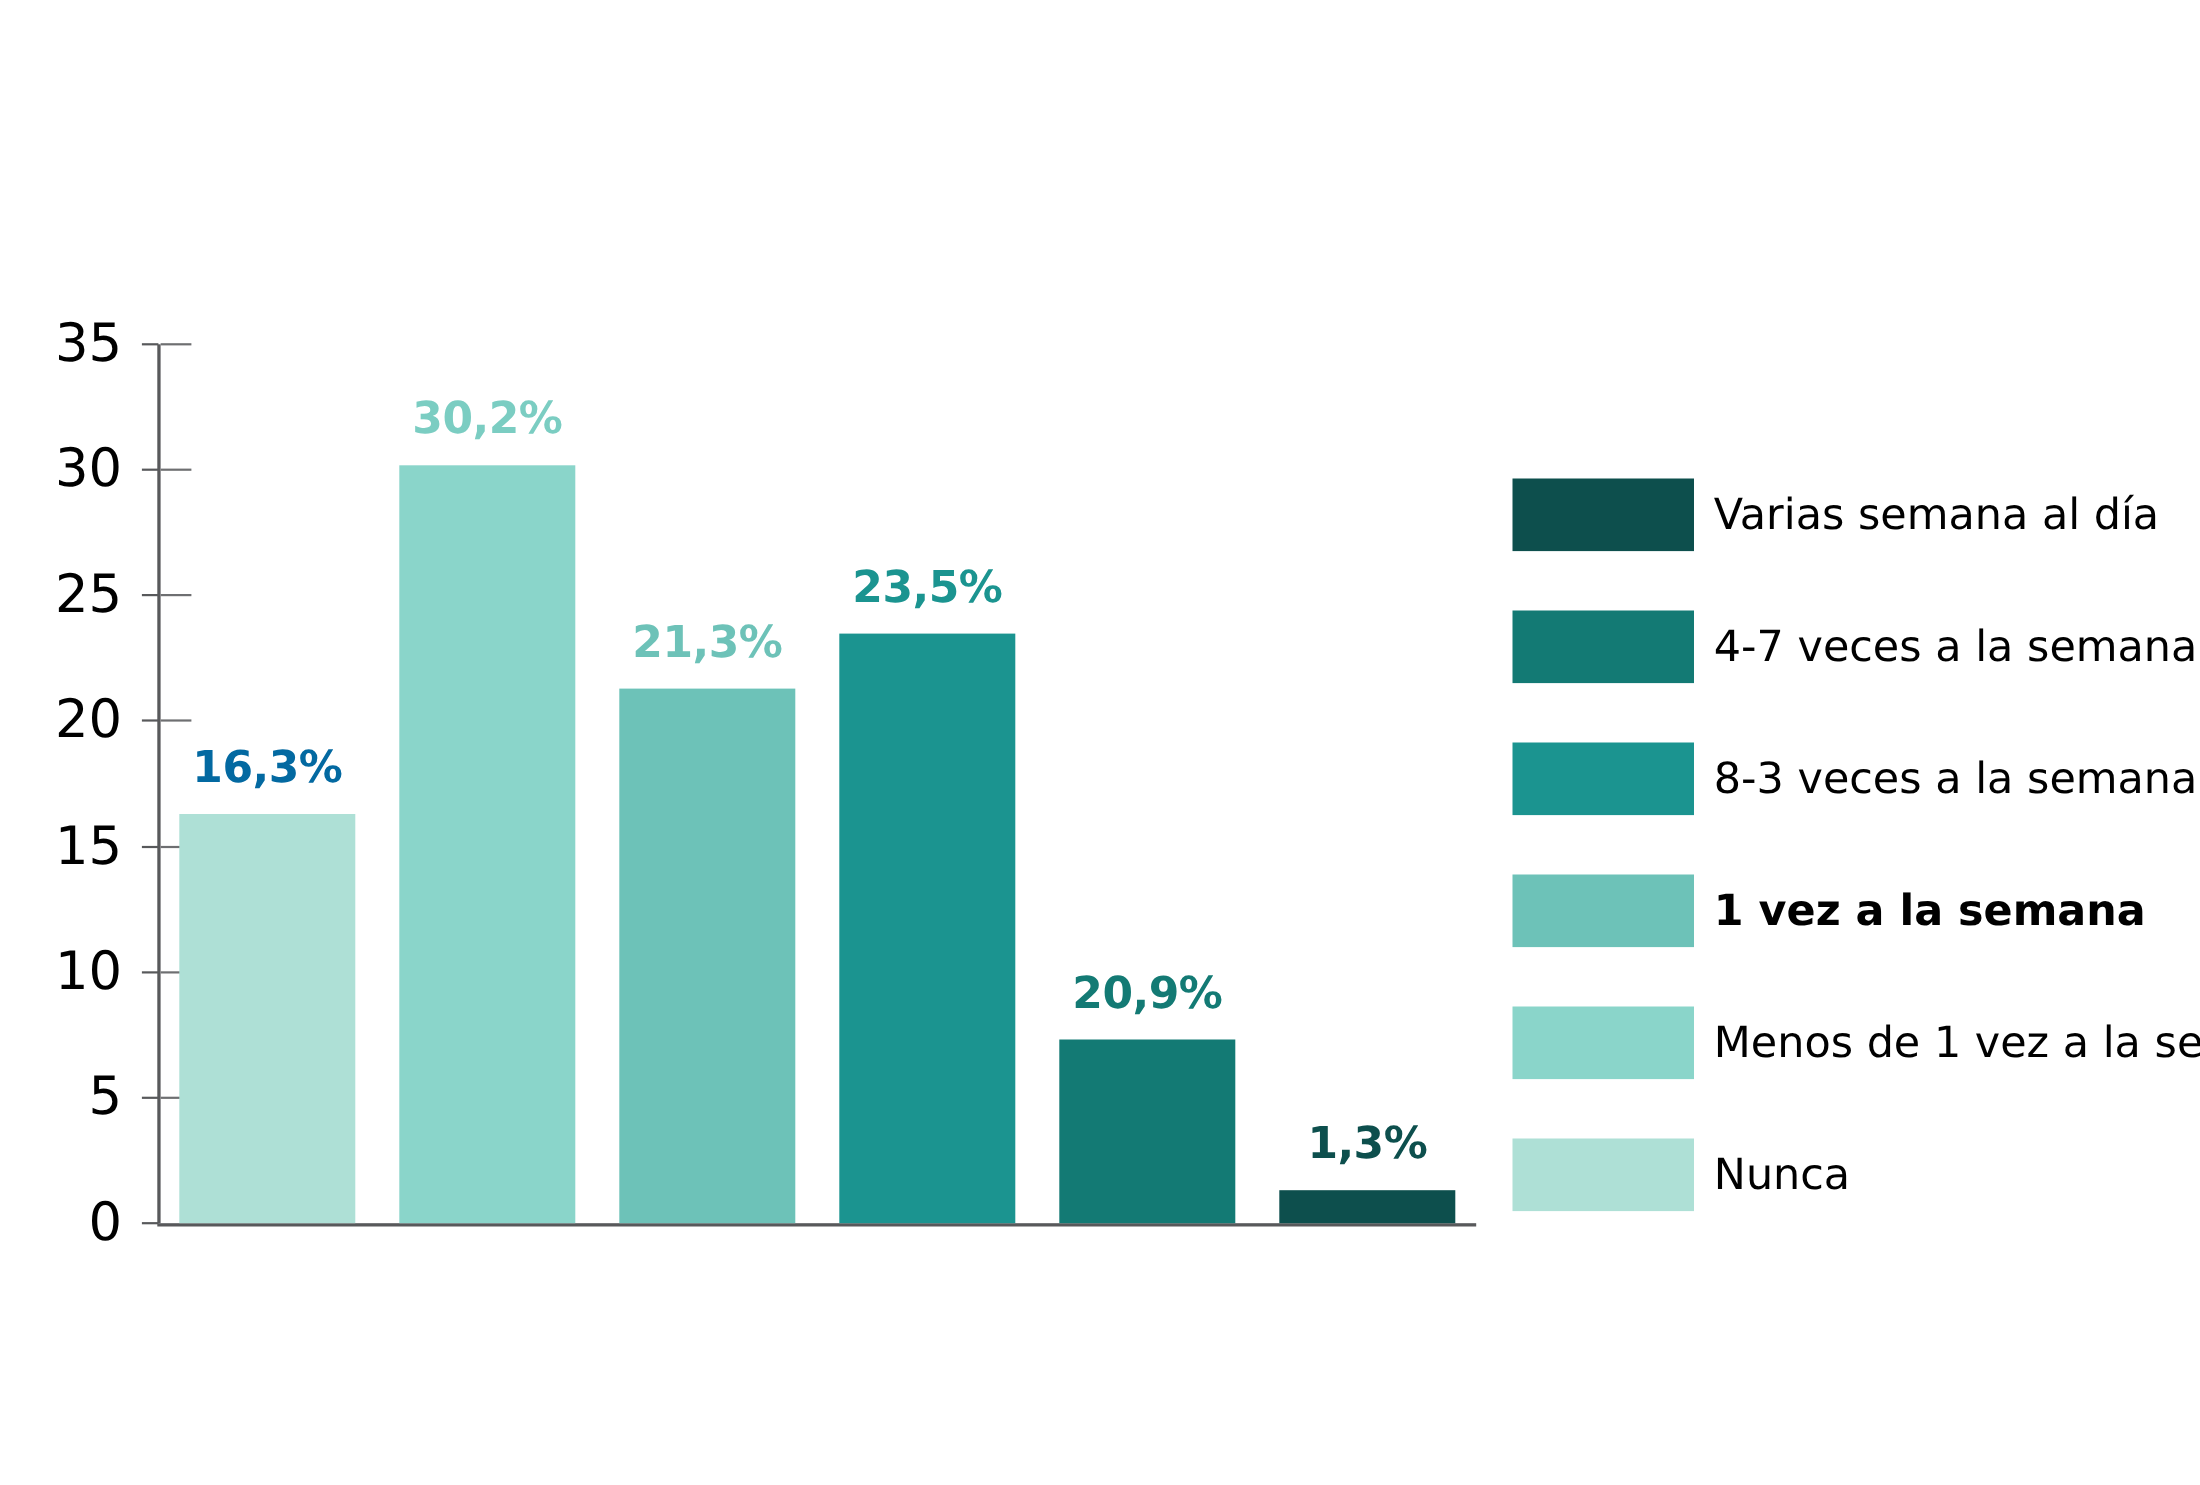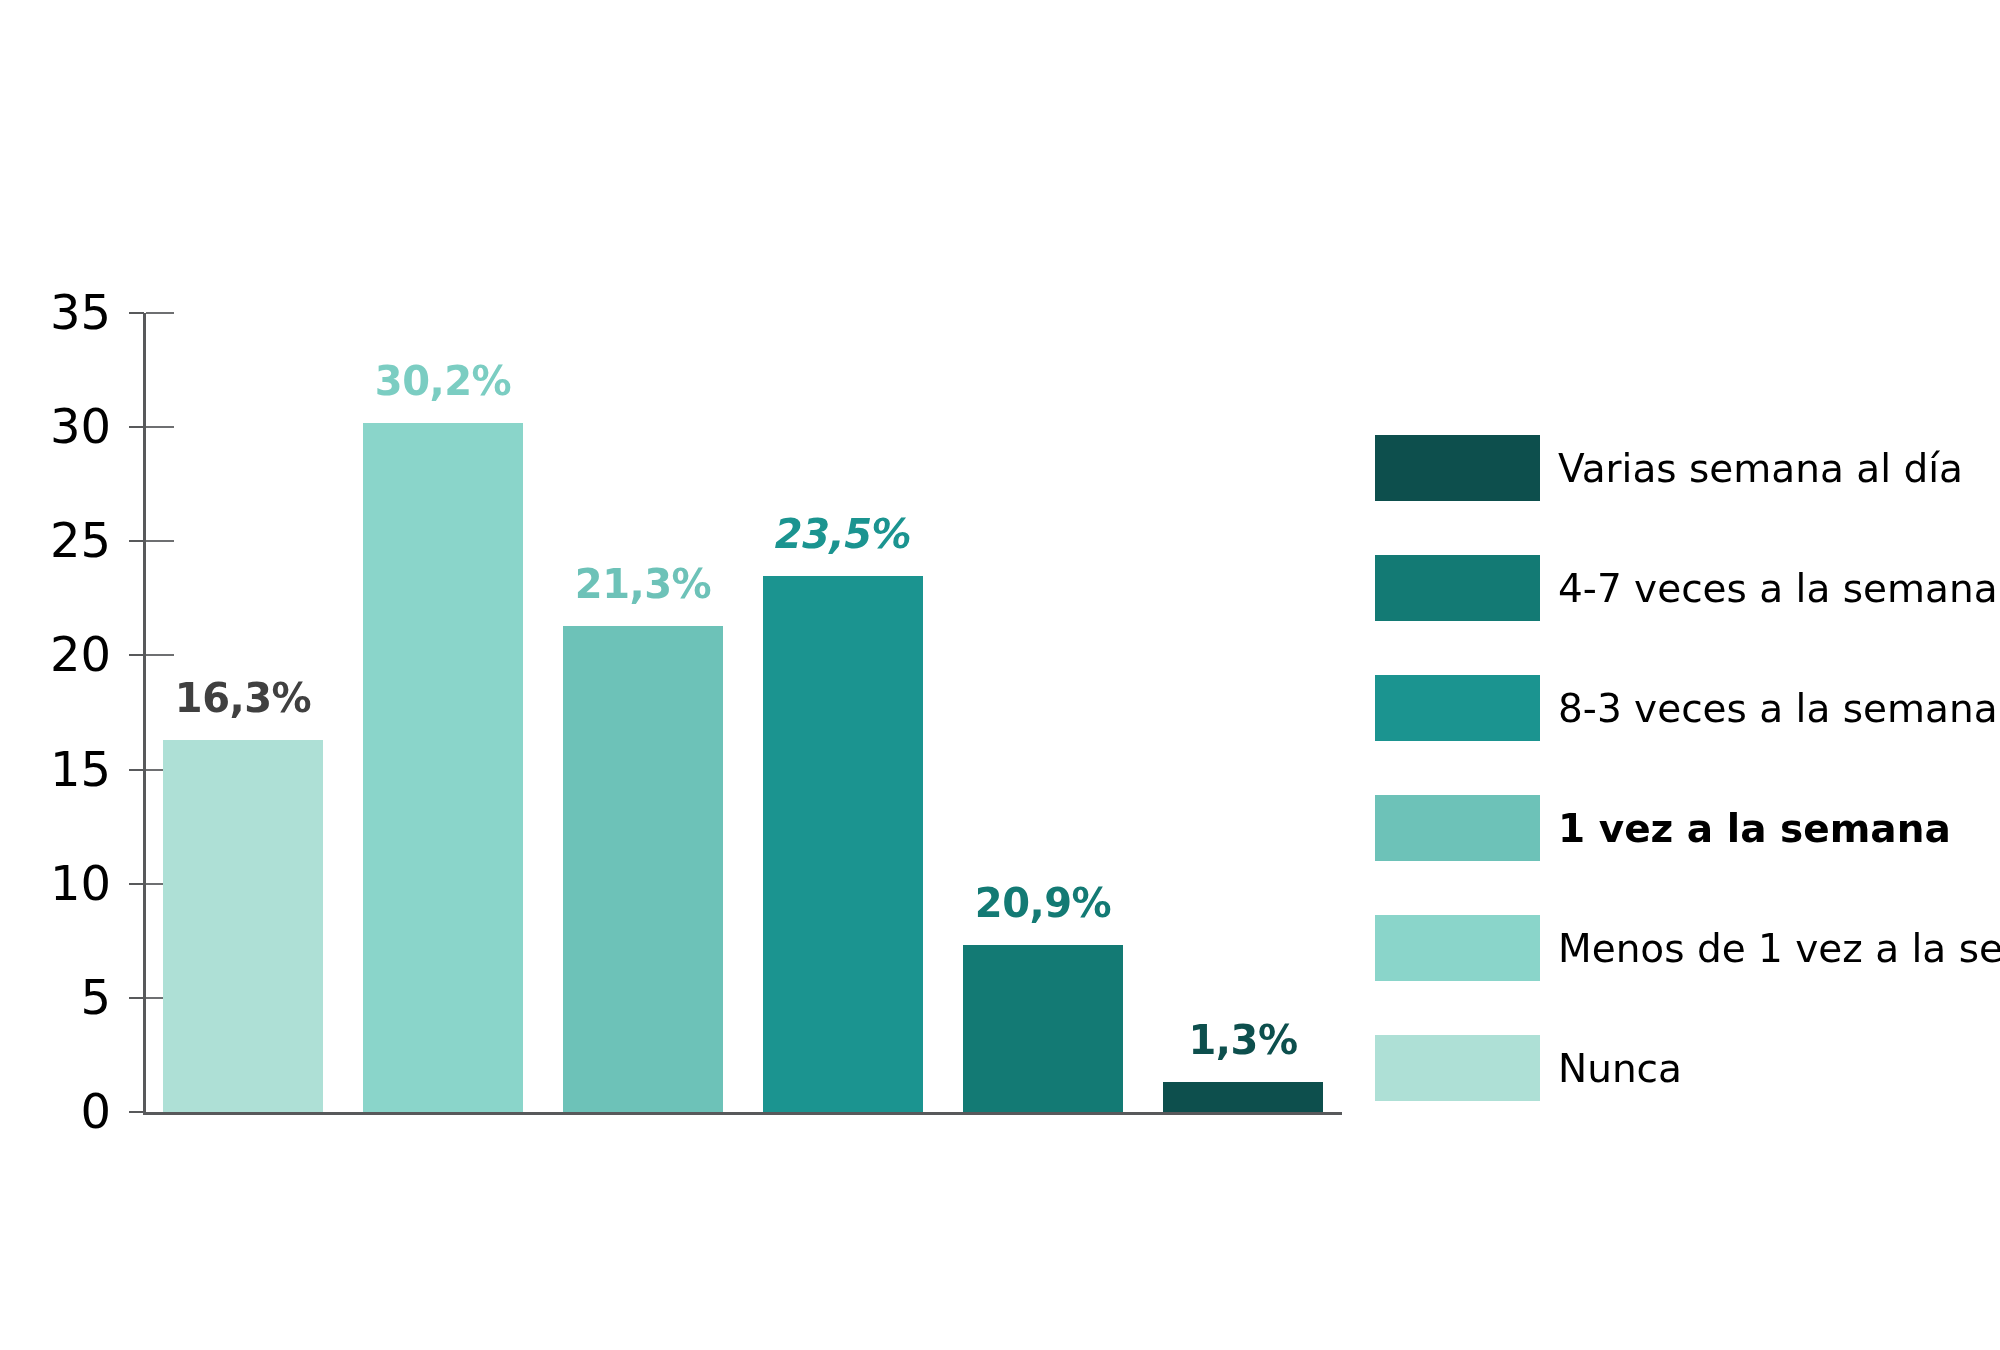--- a/index.html
+++ b/index.html
@@ -146,24 +146,24 @@
       </div>
     <div id="bar-layer">
         <div class="bar" title="Nunca 16,3%" style="left: 20px; width: 160px; height: 372.106px; background: rgb(174, 224, 214);"></div>
         <div class="bar" title="Menos de 1 vez a la semana 30,2%" style="left: 220px; width: 160px; height: 689.423px; background: rgb(138, 213, 202);"></div>
         <div class="bar" title="1 vez a la semana 21,3%" style="left: 420px; width: 160px; height: 486.249px; background: rgb(109, 194, 184);"></div>
         <div class="bar" title="2-3 veces a la semana 23,5%" style="left: 620px; width: 160px; height: 536.471px; background: rgb(27, 148, 144);"></div>
         <div class="bar" title="4-7 veces a la semana 7,3%" style="left: 820px; width: 160px; height: 166.649px; background: rgb(19, 122, 116);"></div>
         <div class="bar" title="Varias veces al día 1,3%" style="left: 1020px; width: 160px; height: 29.6771px; background: rgb(13, 79, 77);"></div>
       </div>
     <div id="bar-label-layer">
-        <div class="bar-label" style="left: 0px; width: 200px; top: 364.894px; color: #404040;">16,3%</div>
+        <div class="bar-label" style="left: 0px; width: 200px; top: 364.894px; color: #0369a1;">16,3%</div>
         <div class="bar-label" style="left: 200px; width: 200px; top: 47.5771px; color: rgb(123, 205, 194);">30,2%</div>
         <div class="bar-label" style="left: 400px; width: 200px; top: 250.751px; color: rgb(109, 194, 184);">21,3%</div>
-        <div class="bar-label" style="left: 600px; width: 200px; top: 200.529px; color: rgb(27, 148, 144); font-style: italic;">23,5%</div>
+        <div class="bar-label" style="left: 600px; width: 200px; top: 200.529px; color: rgb(27, 148, 144);">23,5%</div>
         <div class="bar-label" style="left: 800px; width: 200px; top: 570.351px; color: rgb(19, 122, 116);">20,9%</div>
         <div class="bar-label" style="left: 1000px; width: 200px; top: 707.323px; color: rgb(13, 79, 77);">1,3%</div>
       </div>
   </div>
 
   <div id="legend">
       <div class="legend-row" style="top: 0px;">
         <div class="legend-swatch" style="background: rgb(13, 79, 77);"></div>
         <div class="legend-label">Varias semana al día</div>
       </div>

